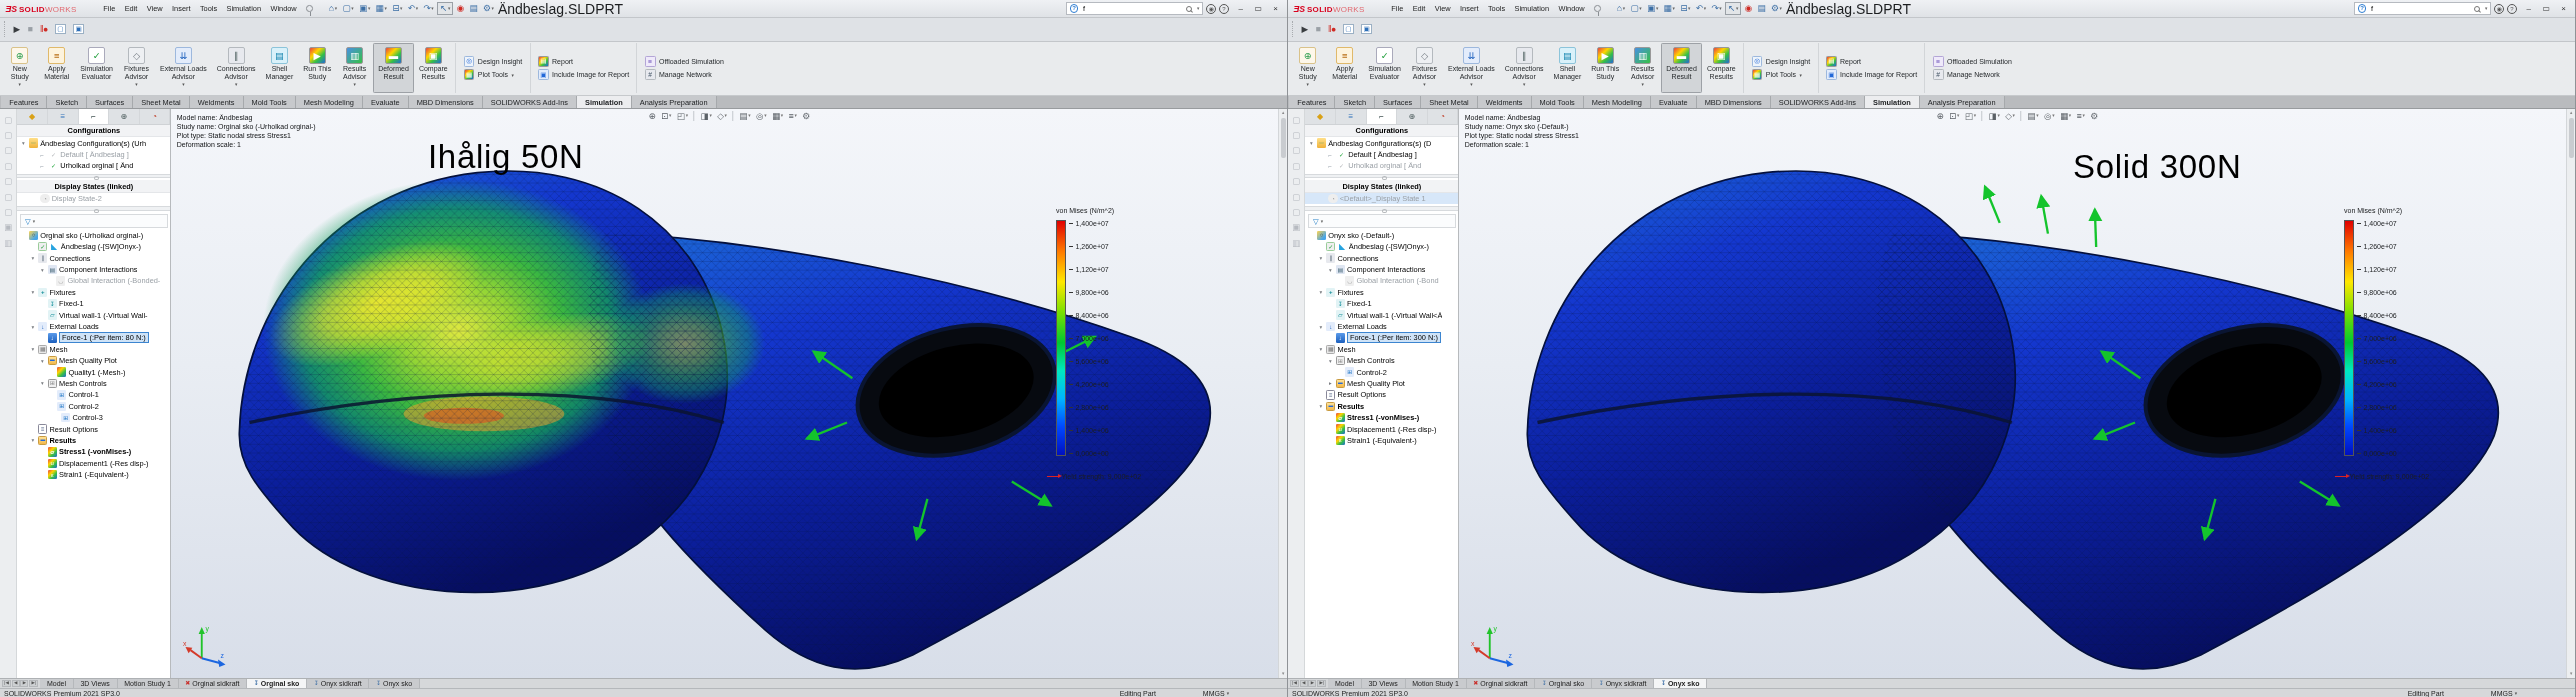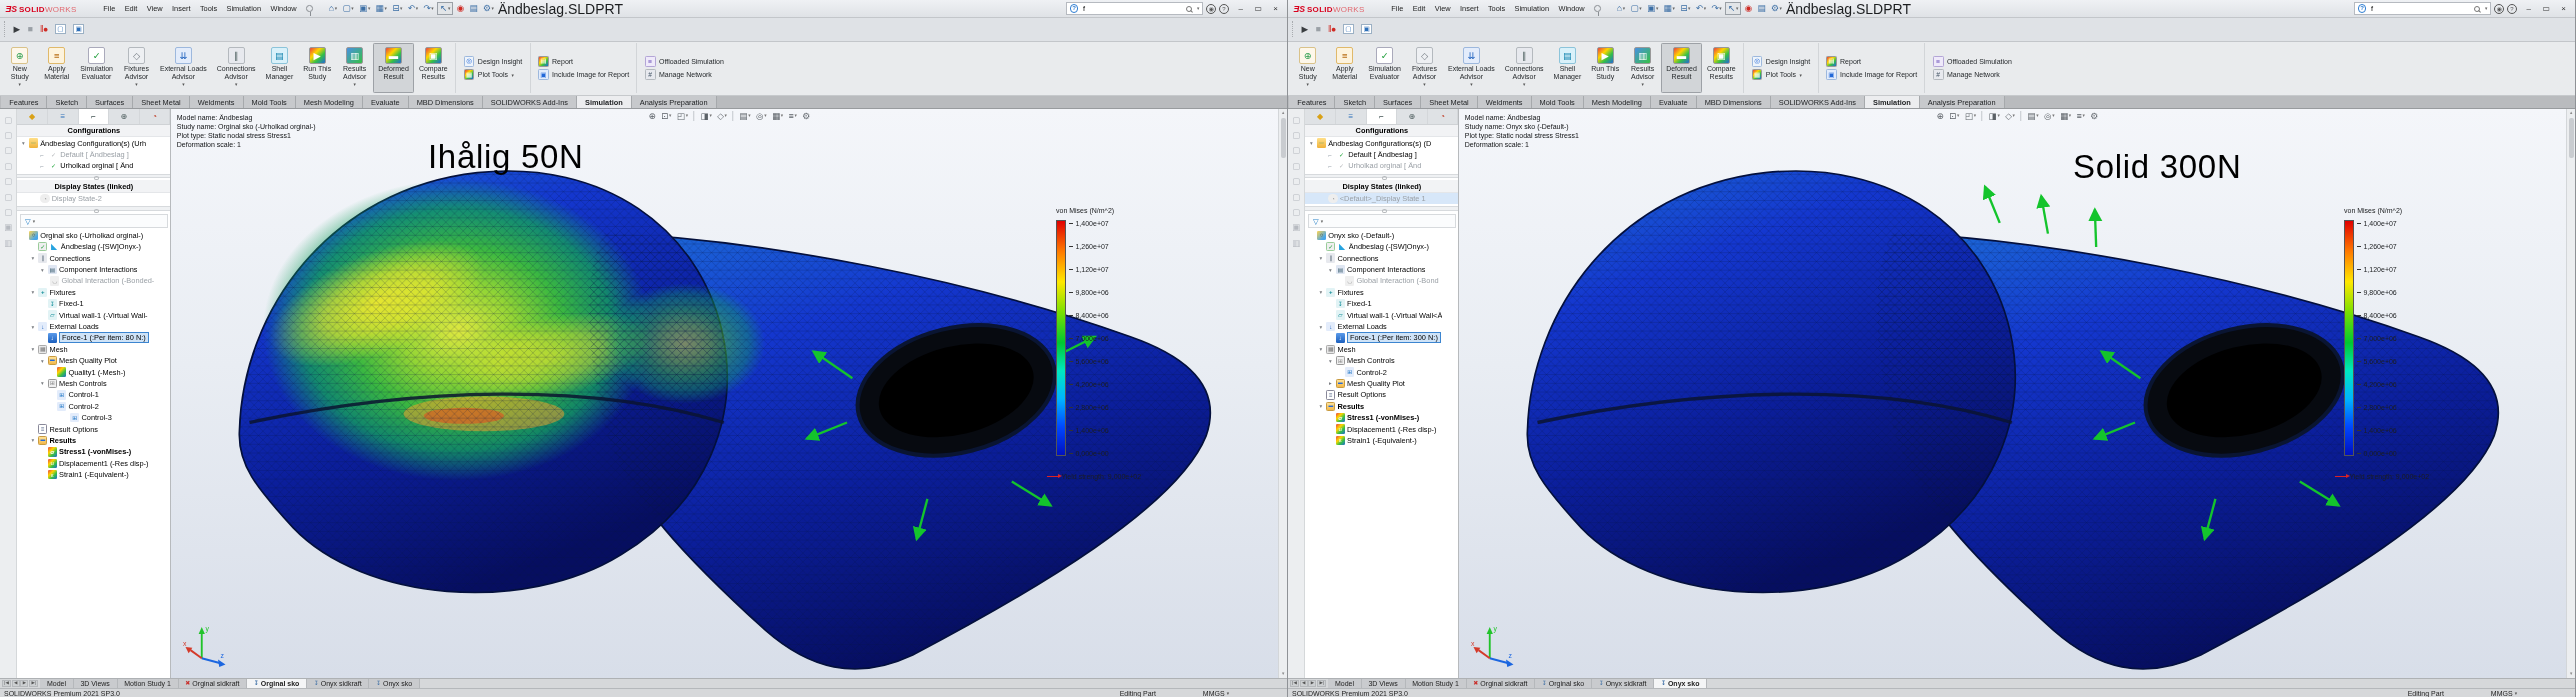--- a/index.html
+++ b/index.html
@@ -500,21 +500,21 @@
             <span class="tlabel">Connections</span>
           </div>
 
           <div class="trow" style="padding-left: 21.5px;">
             <span class="caret">▾</span>
             <span class="ticon i-compint"></span>
 
             <span class="tlabel">Component Interactions</span>
           </div>
 
-          <div class="trow dim" style="padding-left: 24px;">
+          <div class="trow dim" style="padding-left: 30px;">
             <span class="caret"></span>
             <span class="ticon i-globalint"></span>
 
             <span class="tlabel">Global Interaction (-Bonded-</span>
           </div>
 
           <div class="trow" style="padding-left: 12px;">
             <span class="caret">▾</span>
             <span class="ticon i-fixtures"></span>
 
@@ -584,21 +584,21 @@
             <span class="tlabel">Control-1</span>
           </div>
 
           <div class="trow" style="padding-left: 31px;">
             <span class="caret"></span>
             <span class="ticon i-control"></span>
 
             <span class="tlabel">Control-2</span>
           </div>
 
-          <div class="trow" style="padding-left: 44px;">
+          <div class="trow" style="padding-left: 35px;">
             <span class="caret"></span>
             <span class="ticon i-control"></span>
 
             <span class="tlabel">Control-3</span>
           </div>
 
           <div class="trow" style="padding-left: 12px;">
             <span class="caret"></span>
             <span class="ticon i-ropts"></span>
 

